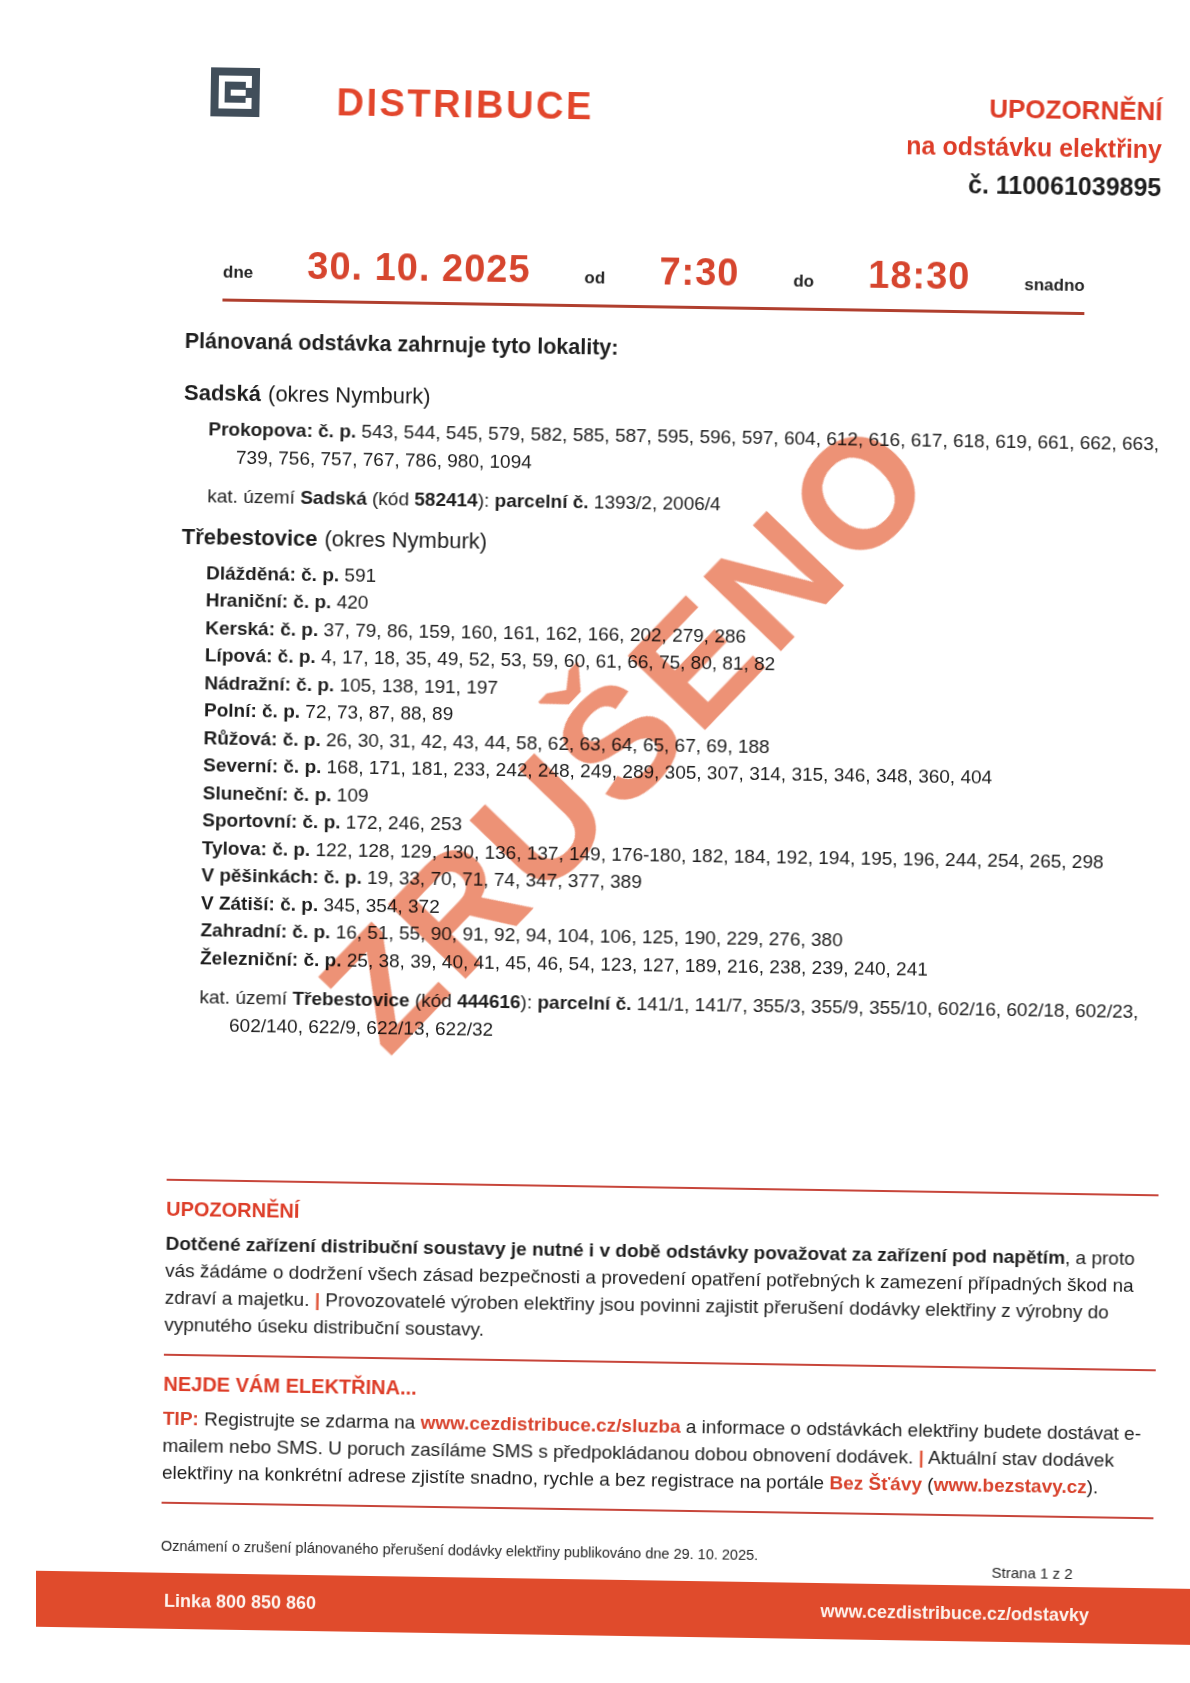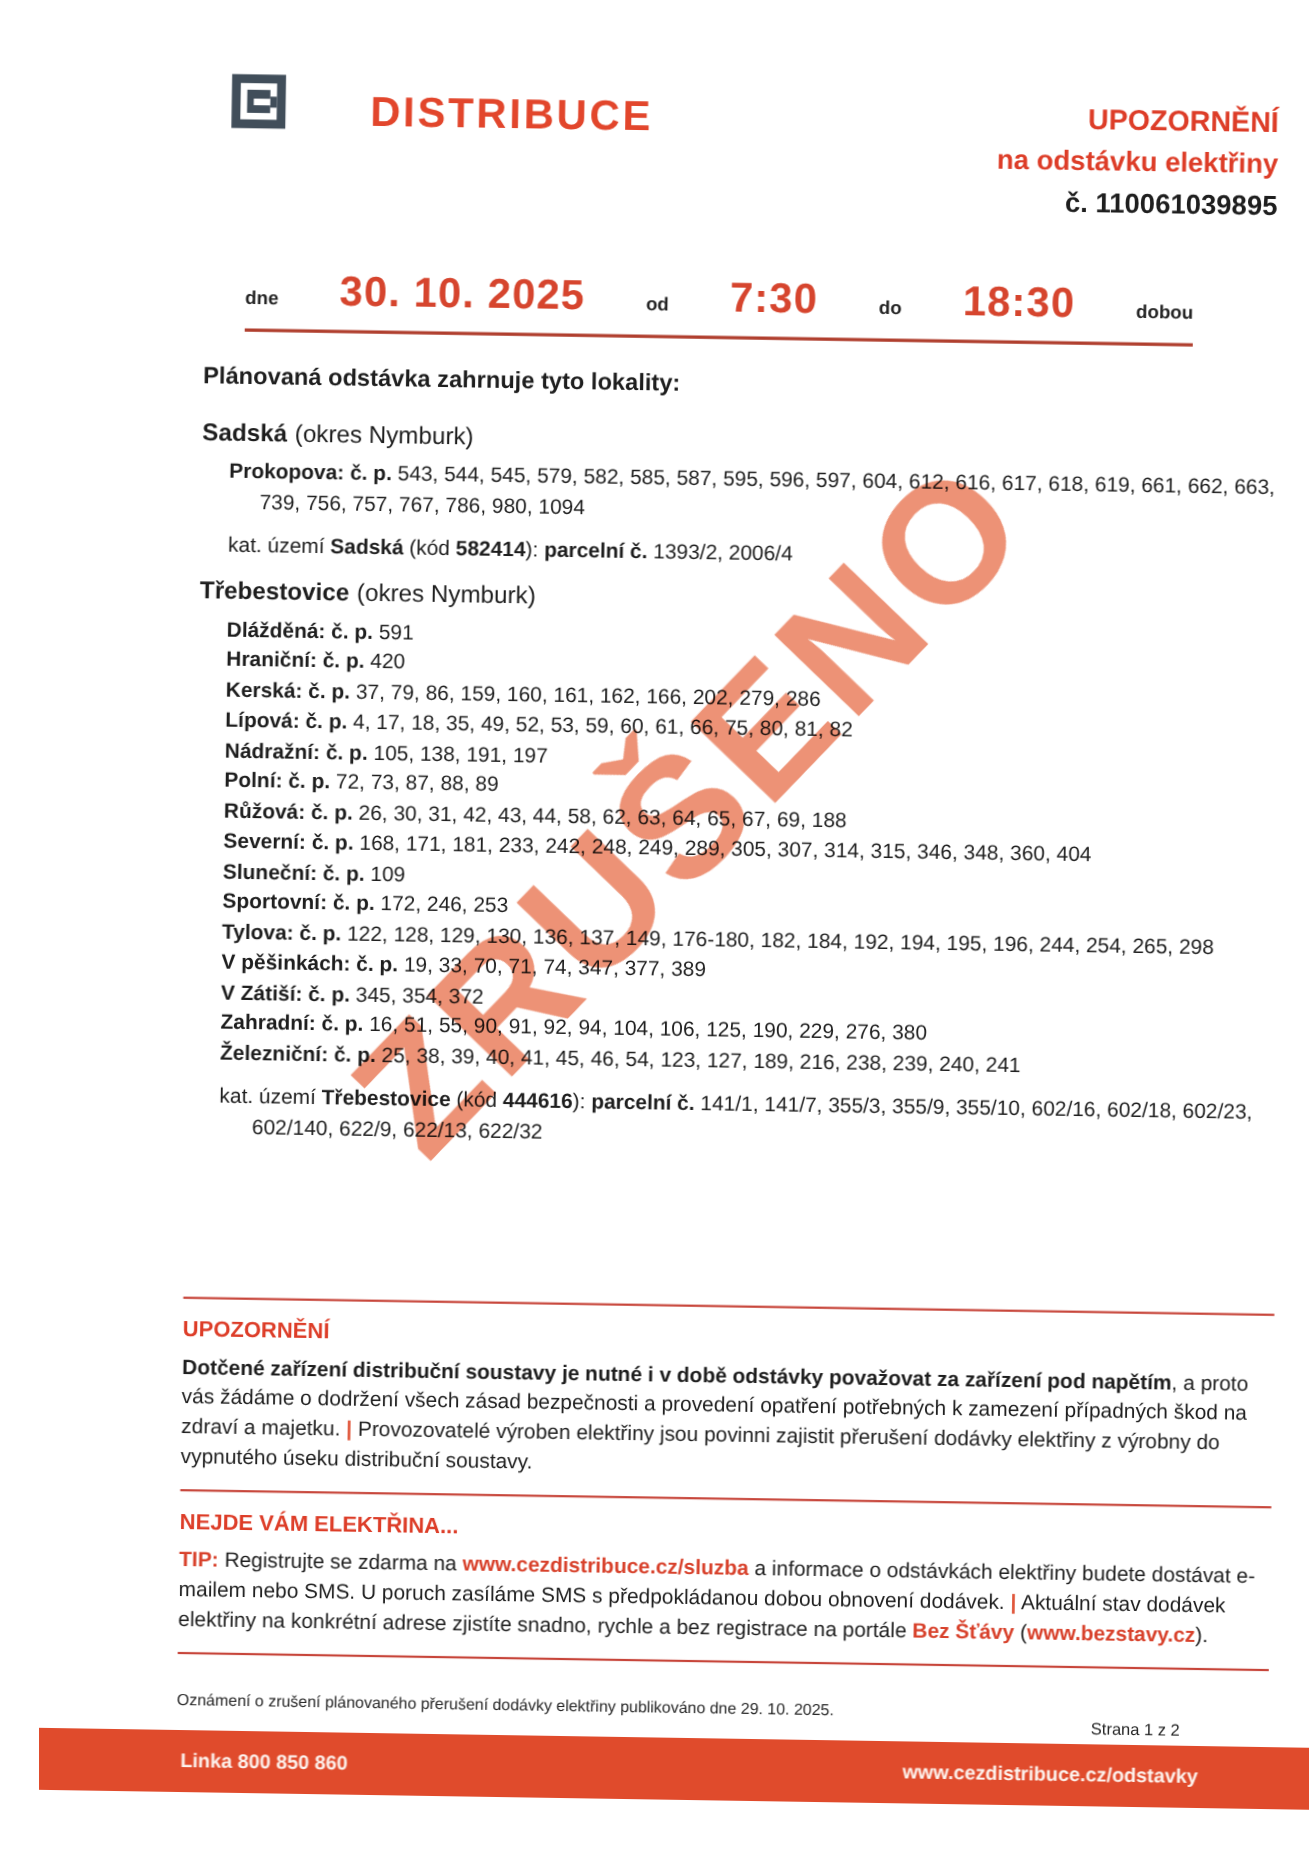--- a/index.html
+++ b/index.html
@@ -81,21 +81,21 @@
       <div class="t3">č. 110061039895</div>
     </div>
 
     <div class="schedule">
       <span class="lbl">dne</span>
       <span class="val">30. 10. 2025</span>
       <span class="lbl">od</span>
       <span class="val">7:30</span>
       <span class="lbl">do</span>
       <span class="val">18:30</span>
-      <span class="lbl">dobou</span>
+      <span class="lbl">snadno</span>
     </div>
 
     <div class="localities">
       <p class="intro">Plánovaná odstávka zahrnuje tyto lokality:</p>
 
       <h3 class="group-title"><b>Sadská</b><span class="district">(okres Nymburk)</span></h3>
       <div>
 
           <p class="street"><b>Prokopova: č. p. </b><span>543, 544, 545, 579, 582, 585, 587, 595, 596, 597, 604, 612, 616, 617, 618, 619, 661, 662, 663, 739, 756, 757, 767, 786, 980, 1094</span></p>
         </div>

